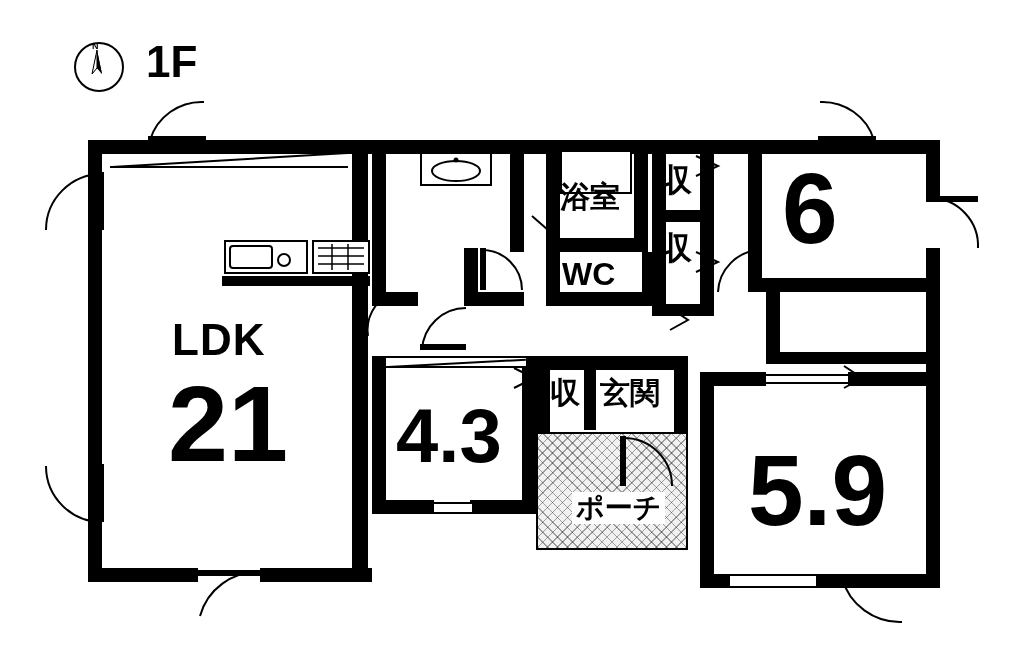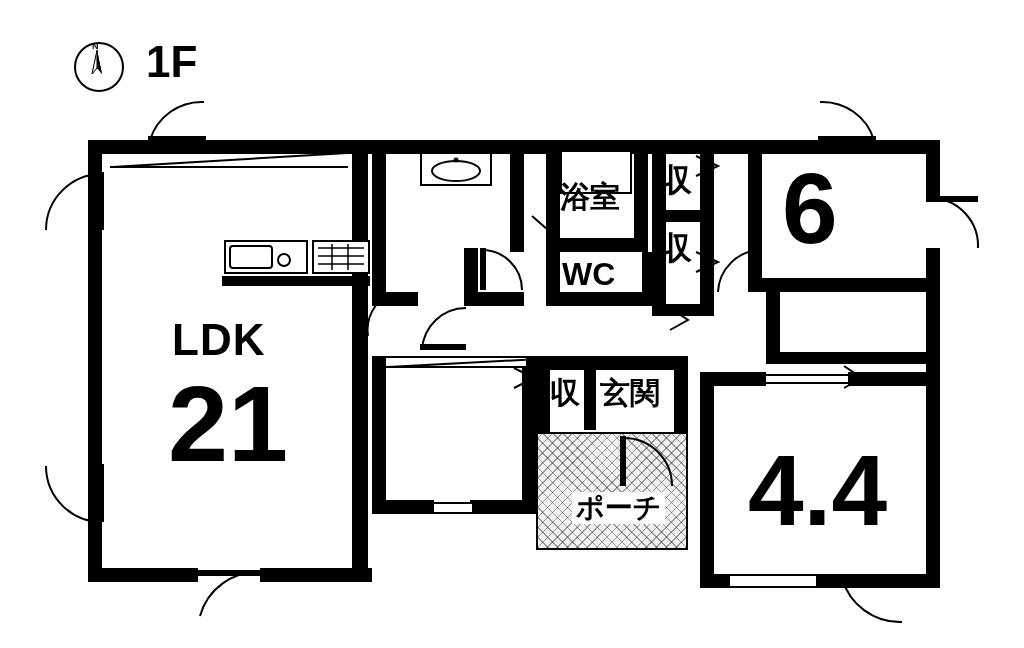--- a/index.html
+++ b/index.html
@@ -94,20 +94,21 @@
   <svg width="60" height="44" style="position:absolute;left:148px;top:100px;">
     <path d="M2 40 A54 54 0 0 1 56 2" fill="none" stroke="#000" stroke-width="2"></path>
     <rect x="0" y="36" width="58" height="6" fill="#000"></rect>
   </svg>
 
   <div class="wall" style="left:372px;top:356px;width:14px;height:158px;"></div>
   <div class="wall" style="left:372px;top:500px;width:62px;height:14px;"></div>
   <div class="wall" style="left:470px;top:500px;width:66px;height:14px;"></div>
   <div class="wall" style="left:522px;top:356px;width:14px;height:158px;"></div>
   <div class="win" style="left:434px;top:502px;width:38px;height:12px;"></div>
+  <div class="lbl" style="left:396px;top:398px;font-size:76px;">4.3</div>
 
   <div class="thin" style="left:386px;top:356px;width:140px;height:12px;background:#fff;border-top:2px solid #000;border-bottom:2px solid #000;box-sizing:border-box;"></div>
   <div class="slash" style="left:388px;top:366px;width:138px;height:2px;transform:rotate(-3deg);"></div>
 
   <div class="wall" style="left:372px;top:140px;width:14px;height:110px;"></div>
   <div class="wall" style="left:372px;top:250px;width:14px;height:42px;"></div>
   <div class="wall" style="left:372px;top:292px;width:46px;height:14px;"></div>
   <div class="wall" style="left:464px;top:248px;width:14px;height:58px;"></div>
   <div class="wall" style="left:464px;top:292px;width:60px;height:14px;"></div>
 
@@ -205,21 +206,21 @@
   <div class="wall" style="left:766px;top:292px;width:14px;height:72px;"></div>
   <div class="wall" style="left:766px;top:352px;width:174px;height:12px;"></div>
   <svg width="26" height="26" style="position:absolute;left:842px;top:364px;">
     <path d="M2 2 L20 14 L2 24" fill="none" stroke="#000" stroke-width="2"></path>
   </svg>
 
   <div class="wall" style="left:700px;top:372px;width:14px;height:210px;"></div>
   <div class="wall" style="left:700px;top:372px;width:66px;height:14px;"></div>
   <div class="thin" style="left:766px;top:374px;width:82px;height:10px;background:#fff;border-top:2px solid #000;border-bottom:2px solid #000;box-sizing:border-box;"></div>
   <div class="wall" style="left:848px;top:372px;width:92px;height:14px;"></div>
-  <div class="lbl" style="left:748px;top:440px;font-size:100px;">4.4</div>
+  <div class="lbl" style="left:748px;top:440px;font-size:100px;">5.9</div>
 
   <div class="win" style="left:730px;top:574px;width:86px;height:14px;"></div>
 
   <svg width="64" height="48" style="position:absolute;left:840px;top:576px;">
     <path d="M2 2 A60 60 0 0 0 62 46" fill="none" stroke="#000" stroke-width="2"></path>
     <rect x="0" y="0" width="62" height="6" fill="#000"></rect>
   </svg>
 
 </div>
 

